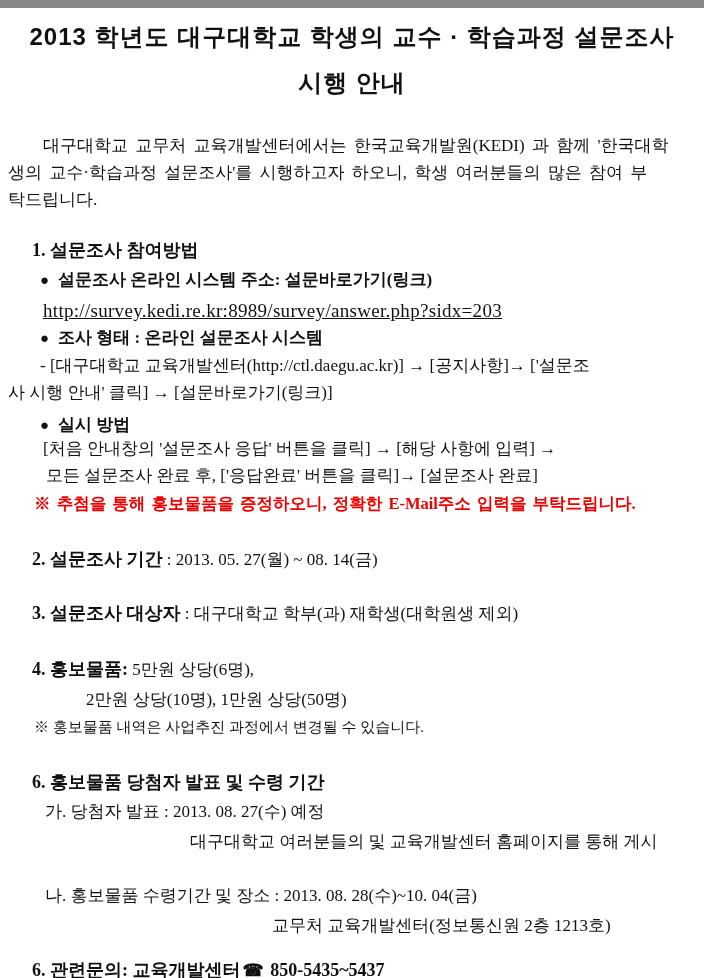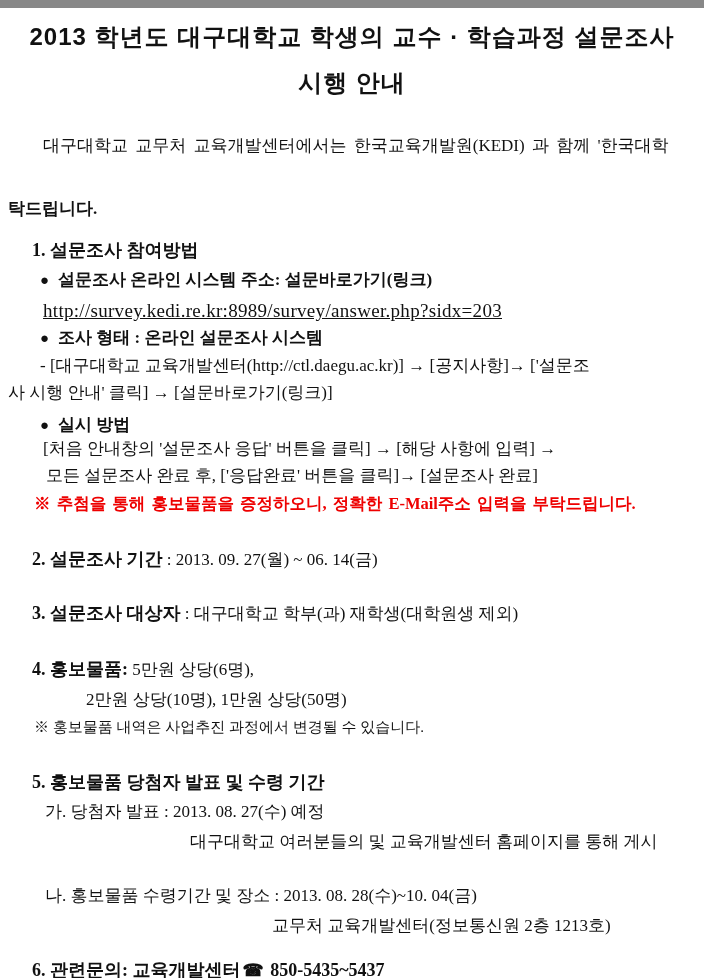--- a/index.html
+++ b/index.html
@@ -16,21 +16,21 @@
   .title{
     left:0;right:0;text-align:center;
     font-family:"Liberation Sans","DejaVu Sans",sans-serif;
     font-weight:bold;font-size:24px;letter-spacing:1px;
   }
   .t-title1{top:14px;}
   .t-title2{top:60px;}
   .intro{word-spacing:3px;}
   .t-intro1{left:43px;top:127px;}
   .t-intro2{left:8px;top:154px;}
-  .t-intro3{left:8px;top:190px;font-weight:bold;}
+  .t-intro3{left:8px;top:181px;}
   .heading{font-weight:bold;font-size:18px;}
   .t-s1{left:32px;top:231px;}
   .bullet-line{font-weight:bold;font-size:17px;}
   .bullet{font-size:15px;margin-right:9px;}
   .t-b1{left:40px;top:261px;}
   .t-url{left:43px;top:291px;}
   .url{color:#111;text-decoration:underline;font-size:19px;letter-spacing:.3px;}
   .t-b2{left:40px;top:319px;}
   .t-path1{left:40px;top:347px;}
   .t-path2{left:8px;top:374px;}
@@ -55,20 +55,21 @@
 </style>
 </head>
 <body>
 
 <div class="page">
 
   <div class="line title t-title1">2013 학년도 대구대학교 학생의 교수 · 학습과정 설문조사</div>
   <div class="line title t-title2">시행 안내</div>
 
   <div class="line intro t-intro1">대구대학교 교무처 교육개발센터에서는 한국교육개발원(KEDI) 과 함께 '한국대학</div>
+  <div class="line intro t-intro2">생의 교수·학습과정 설문조사'를 시행하고자 하오니, 학생 여러분들의 많은 참여 부</div>
   <div class="line intro t-intro3">탁드립니다.</div>
 
   <div class="line heading t-s1">1. 설문조사 참여방법</div>
 
   <div class="line bullet-line t-b1">
     <span class="bullet">●</span><span>설문조사 온라인 시스템 주소: 설문바로가기(링크)</span>
   </div>
 
   <div class="line t-url">
     <a class="url" href="#">http://survey.kedi.re.kr:8989/survey/answer.php?sidx=203</a>
@@ -84,34 +85,34 @@
   <div class="line bullet-line t-b3">
     <span class="bullet">●</span><span>실시 방법</span>
   </div>
 
   <div class="line t-m1">[처음 안내창의 '설문조사 응답' 버튼을 클릭] → [해당 사항에 입력] →</div>
   <div class="line t-m2">모든 설문조사 완료 후, ['응답완료' 버튼을 클릭]→ [설문조사 완료]</div>
 
   <div class="line red t-red">※ 추첨을 통해 홍보물품을 증정하오니, 정확한 E-Mail주소 입력을 부탁드립니다.</div>
 
   <div class="line heading t-s2">
-    <span>2. 설문조사 기간</span><span class="val"> : 2013. 09. 27(월) ~ 06. 14(금)</span>
+    <span>2. 설문조사 기간</span><span class="val"> : 2013. 05. 27(월) ~ 08. 14(금)</span>
   </div>
 
   <div class="line heading t-s3">
     <span>3. 설문조사 대상자</span><span class="val"> : 대구대학교 학부(과) 재학생(대학원생 제외)</span>
   </div>
 
   <div class="line heading t-s4a">
     <span>4. 홍보물품:</span><span class="val"> 5만원 상당(6명),</span>
   </div>
   <div class="line t-s4b">2만원 상당(10명), 1만원 상당(50명)</div>
   <div class="line t-s4note">※ 홍보물품 내역은 사업추진 과정에서 변경될 수 있습니다.</div>
 
-  <div class="line heading t-s5">5. 홍보물품 당첨자 발표 및 수령 기간</div>
+  <div class="line heading t-s5">6. 홍보물품 당첨자 발표 및 수령 기간</div>
   <div class="line t-ga">가. 당첨자 발표 : 2013. 08. 27(수) 예정</div>
   <div class="line t-ga2">대구대학교 여러분들의 및 교육개발센터 홈페이지를 통해 게시</div>
   <div class="line t-na">나. 홍보물품 수령기간 및 장소 : 2013. 08. 28(수)~10. 04(금)</div>
   <div class="line t-na2">교무처 교육개발센터(정보통신원 2층 1213호)</div>
 
   <div class="line heading t-s6">
     <span>6. 관련문의: 교육개발센터</span><span class="phone-icon">☎</span><span> 850-5435~5437</span>
   </div>
 
 </div>

